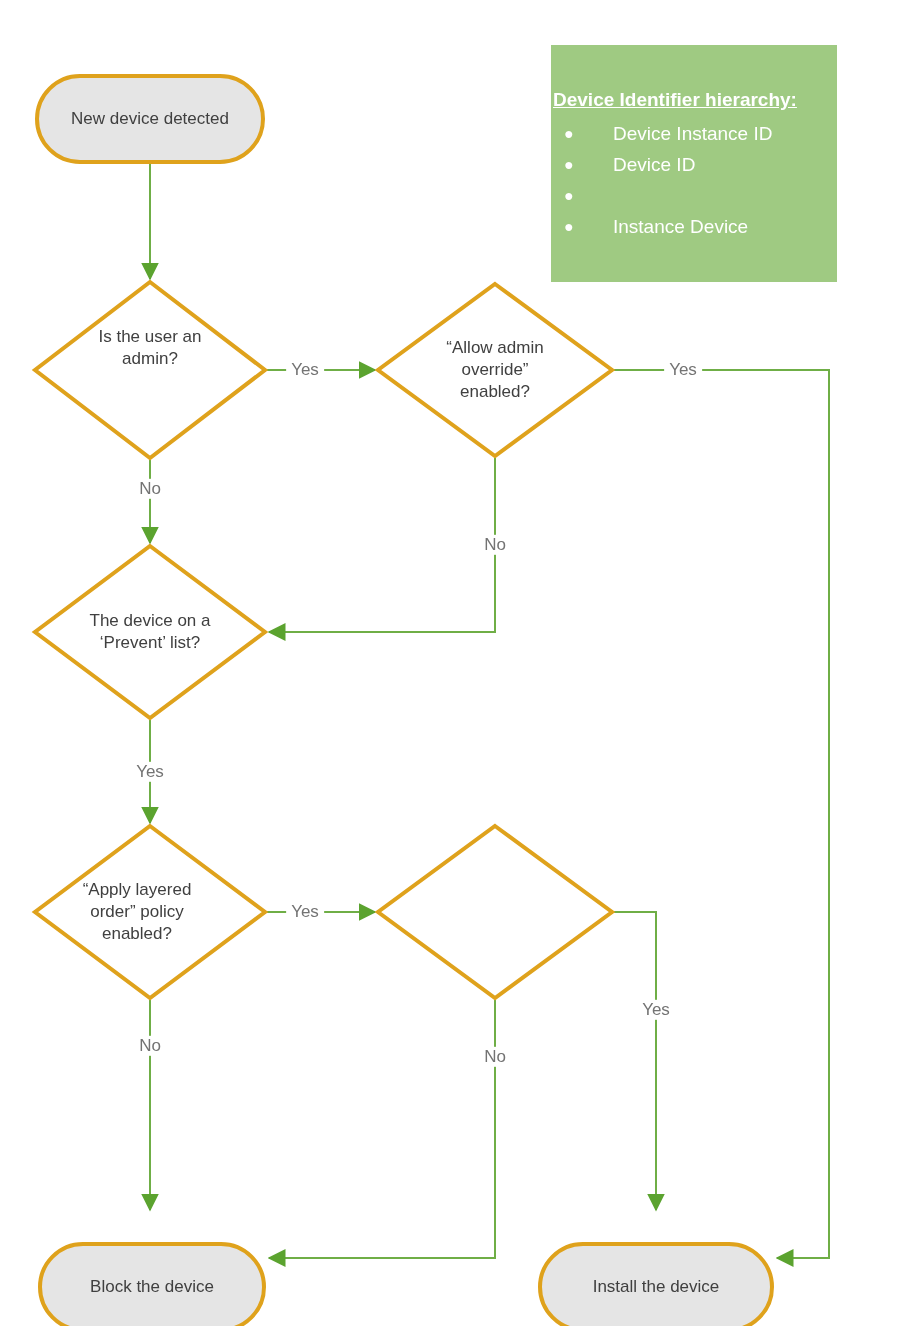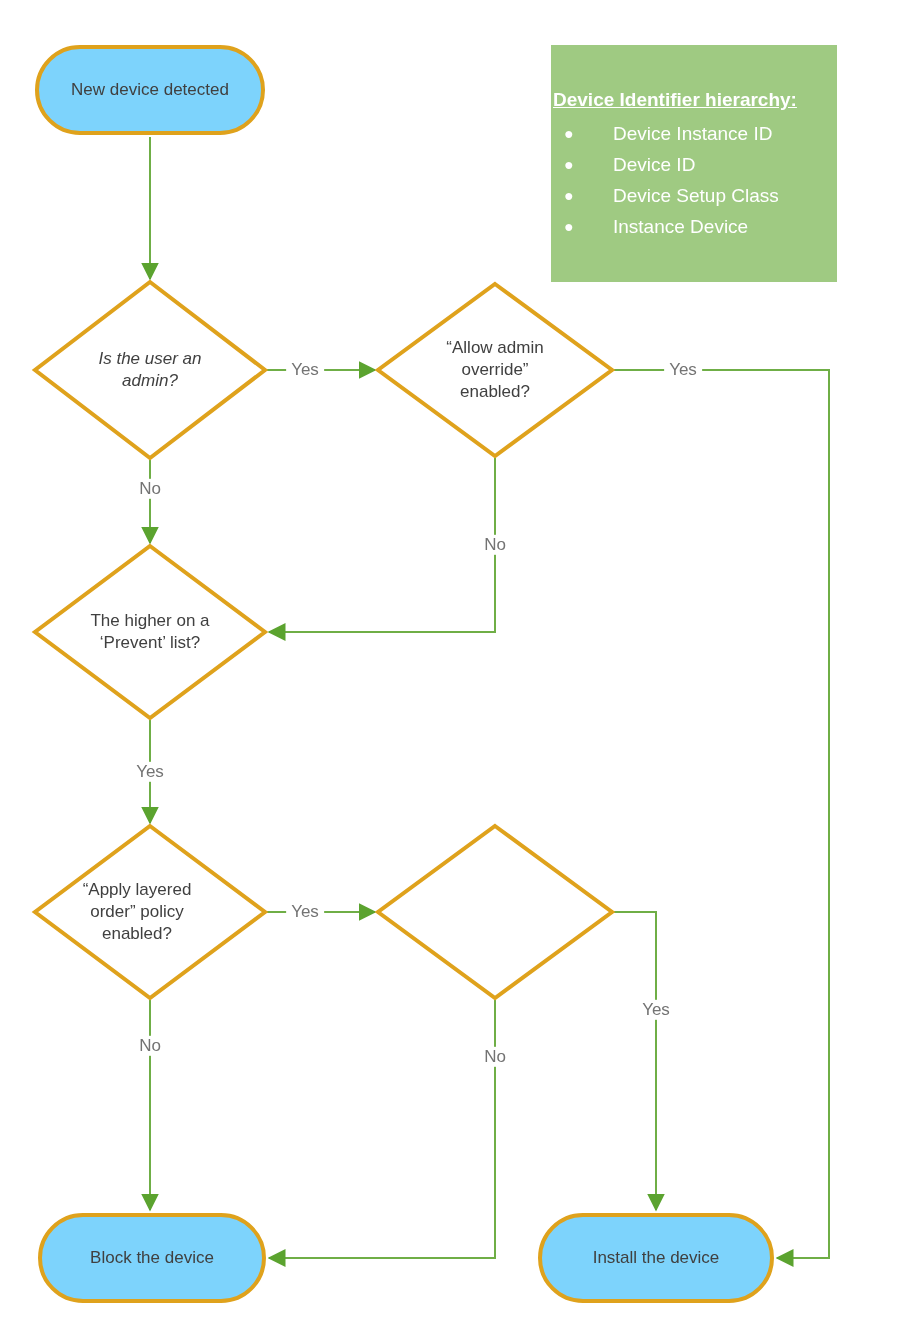--- a/index.html
+++ b/index.html
@@ -2,23 +2,23 @@
 <html><head>
 <meta charset="utf-8">
 <style>
   html,body{margin:0;padding:0;background:#ffffff;}
   body{font-family:"Liberation Sans","DejaVu Sans",sans-serif;}
   #canvas{position:relative;width:924px;height:1326px;background:#ffffff;overflow:hidden;}
   #wires{position:absolute;left:0;top:0;width:924px;height:1326px;}
 
   .terminator{
     position:absolute;box-sizing:border-box;
-    border:4px solid #DFA21C;border-radius:46px;background:#7dd3fc;
+    border:4px solid #DFA21C;border-radius:46px;background:#e5e5e5;
     display:flex;align-items:center;justify-content:center;
-    color:#404040;font-size:17px;text-align:center;
+    color:#404040;font-size:17px;text-align:center;margin-top:29px;
   }
   .node-label{
     position:absolute;transform:translate(-50%,-50%);
     color:#404040;font-size:17px;line-height:1.3;text-align:center;
     white-space:nowrap;
   }
   .edge-label{
     position:absolute;transform:translate(-50%,-50%);
     color:#737373;font-size:17px;background:#ffffff;
     padding:0 5px;line-height:1.2;
@@ -70,31 +70,31 @@
   </div>
 
   <div class="terminator" style="left:38px;top:1213px;width:228px;height:90px;">
     <span>Block the device</span>
   </div>
 
   <div class="terminator" style="left:538px;top:1213px;width:236px;height:90px;">
     <span>Install the device</span>
   </div>
 
-  <div class="node-label" style="left:150px;top:370px;font-style:italic;">
+  <div class="node-label" style="left:150px;top:348px;">
     <div>Is the user an</div>
     <div>admin?</div>
   </div>
   <div class="node-label" style="left:495px;top:370px;">
     <div>“Allow admin</div>
     <div>override”</div>
     <div>enabled?</div>
   </div>
   <div class="node-label" style="left:150px;top:632px;">
-    <div>The higher on a</div>
+    <div>The device on a</div>
     <div>‘Prevent’ list?</div>
   </div>
   <div class="node-label" style="left:137px;top:912px;">
     <div>“Apply layered</div>
     <div>order” policy</div>
     <div>enabled?</div>
   </div>
 
   <span class="edge-label" style="left:305px;top:370px;">Yes</span>
   <span class="edge-label" style="left:150px;top:489px;">No</span>
@@ -111,21 +111,20 @@
     <div class="legend-item">
       <span class="legend-bullet">●</span>
       <span>Device Instance ID</span>
     </div>
     <div class="legend-item">
       <span class="legend-bullet">●</span>
       <span>Device ID</span>
     </div>
     <div class="legend-item">
       <span class="legend-bullet">●</span>
-      <span>Device Setup Class</span>
     </div>
     <div class="legend-item">
       <span class="legend-bullet">●</span>
       <span>Instance Device</span>
     </div>
   </div>
 
 </div>
 
 </body></html>

